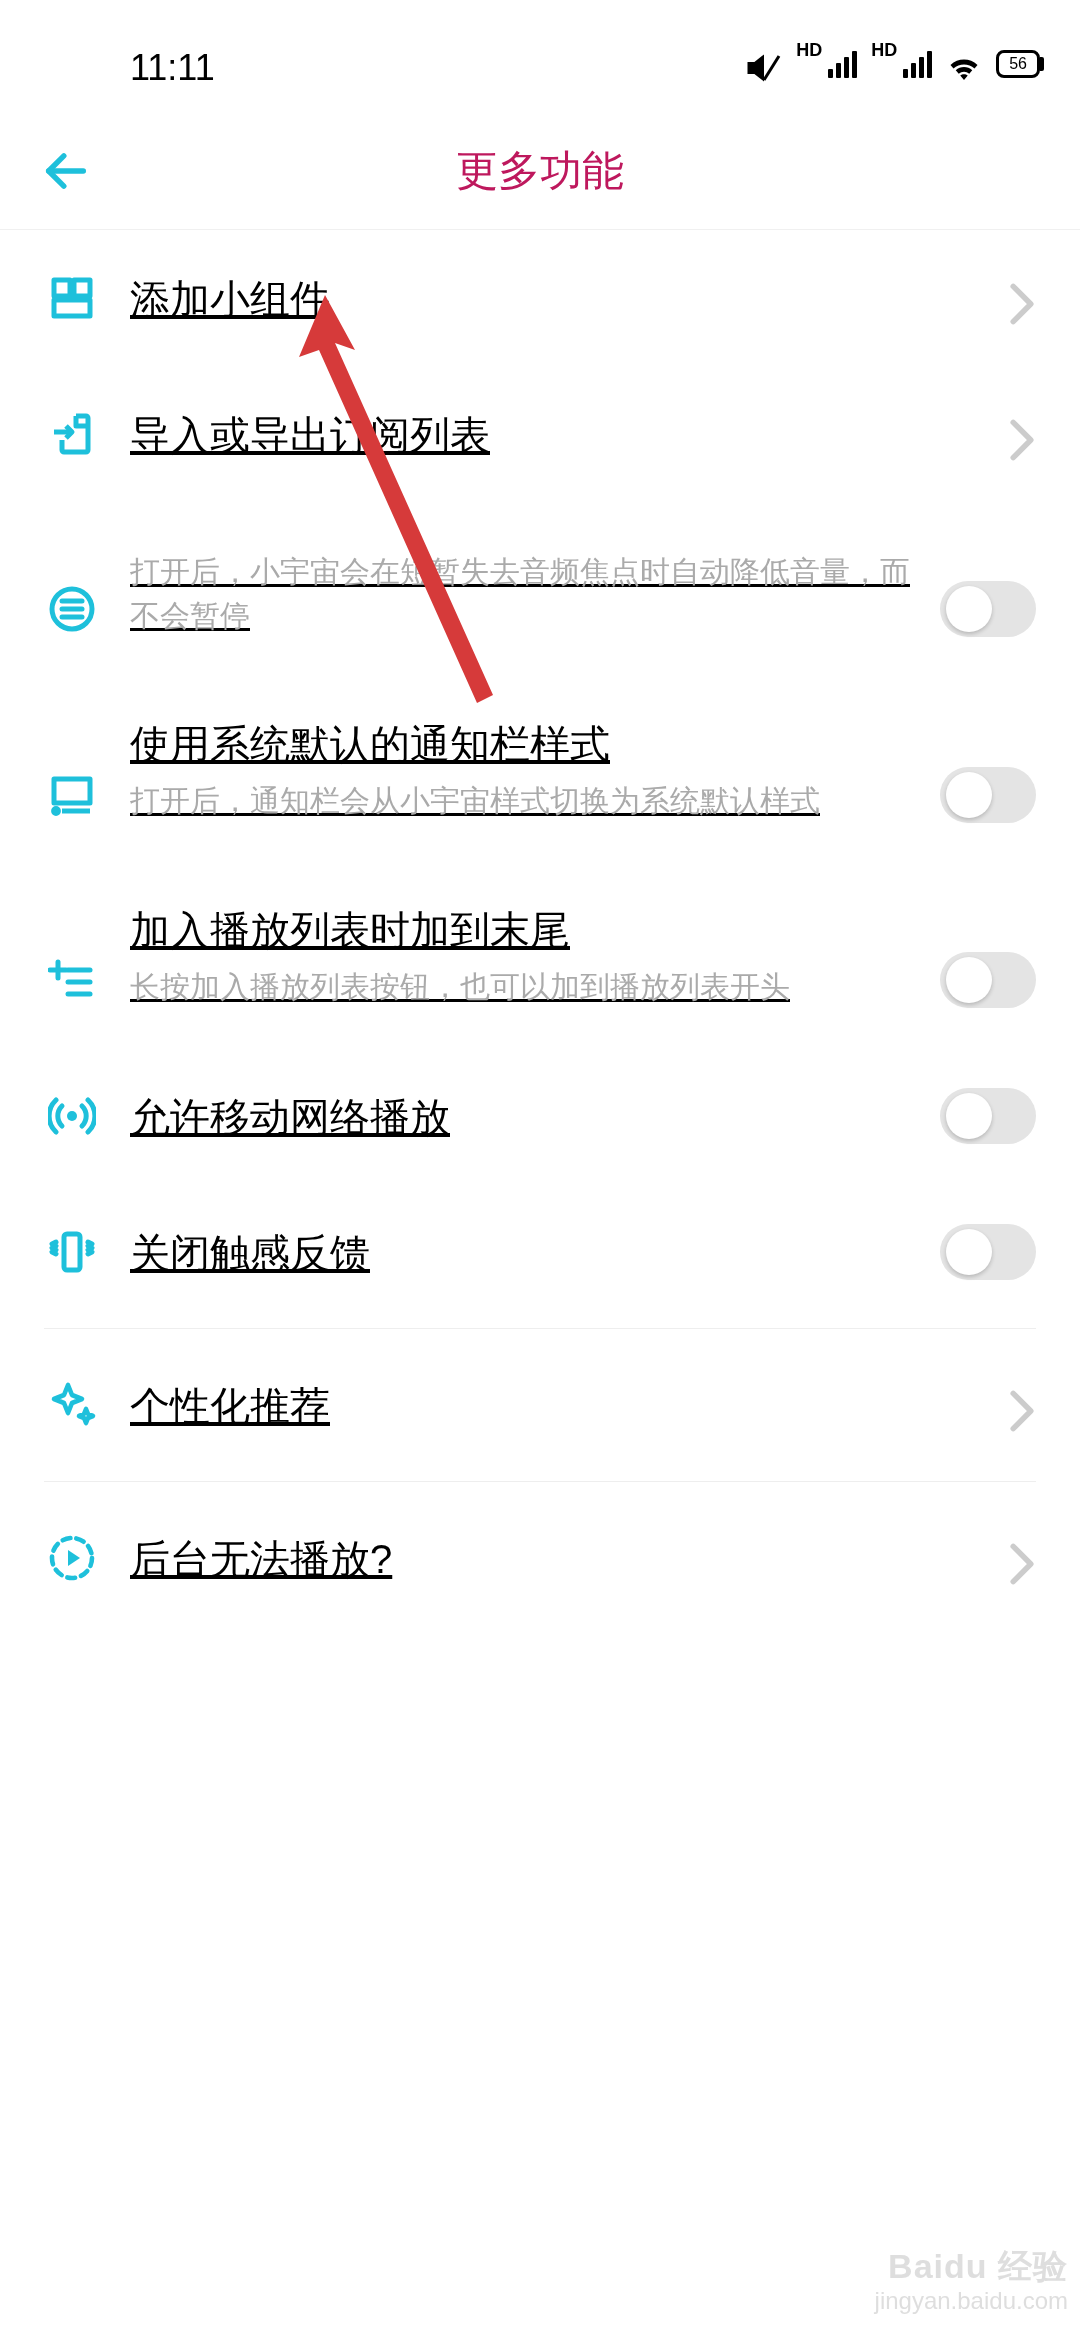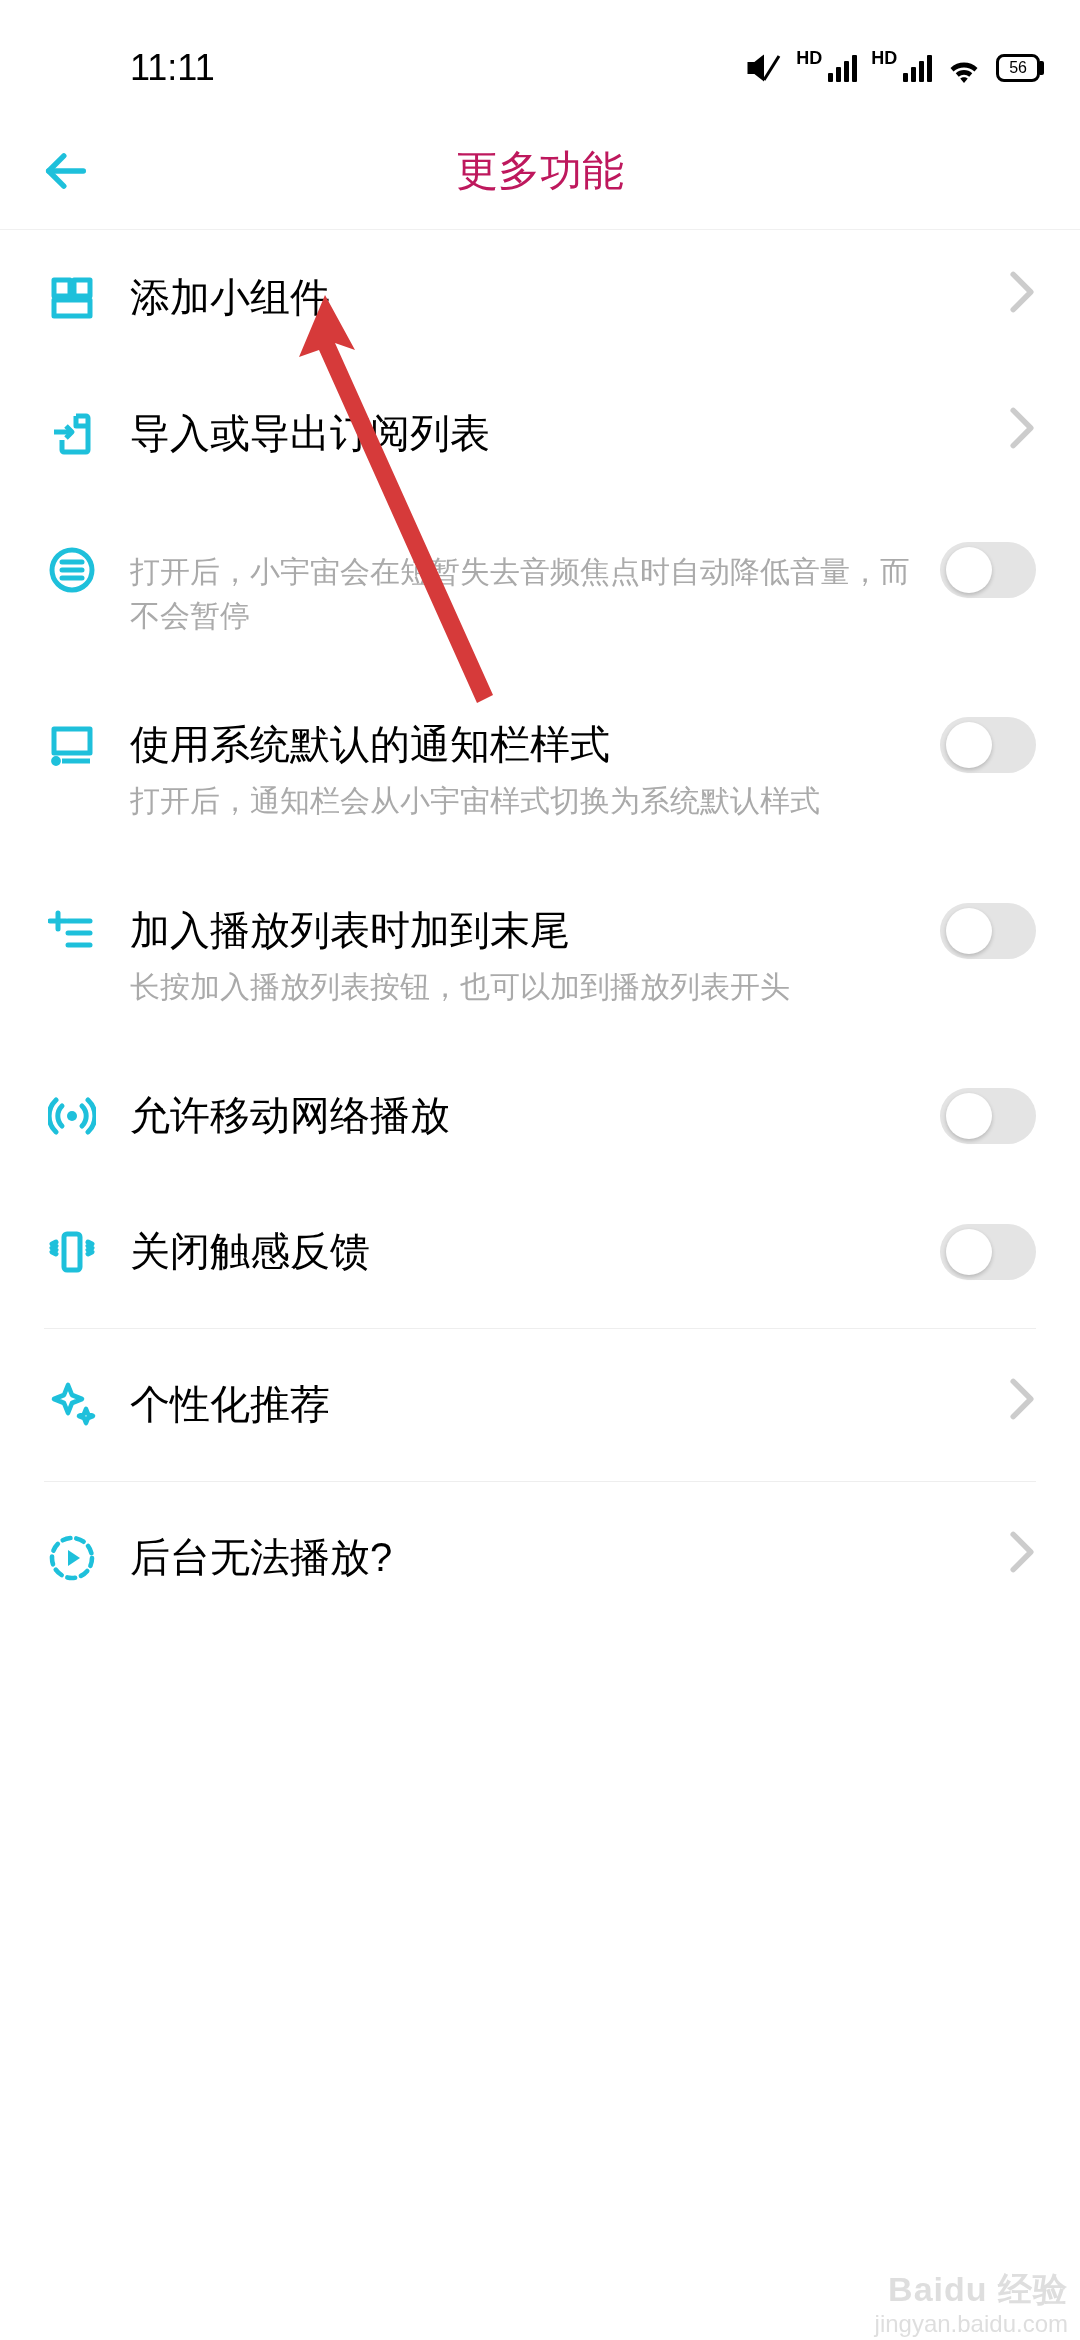--- a/index.html
+++ b/index.html
@@ -18,21 +18,21 @@
       justify-content: space-between;
       padding: 0 40px;
       font-size: 36px;
       font-weight: 500;
       color: #000;
       margin-top: 24px;
     }
     .status-left { padding-left: 90px; }
     .status-right {
       display: flex;
-      align-items: center;
+      align-items: flex-start;
       gap: 14px;
     }
     .status-icon { display: inline-flex; align-items: center; }
     .header {
       height: 118px;
       display: flex;
       align-items: center;
       position: relative;
       border-bottom: 1px solid #f0f0f0;
     }
@@ -40,23 +40,24 @@
     .header-title {
       flex: 1;
       text-align: center;
       font-size: 42px;
       font-weight: 400;
       color: #be185d;
     }
     .list { padding: 0; }
     .item {
       display: flex;
-      align-items: flex-start;
+      align-items: flex-end;
       padding: 40px 44px 40px 44px;
       min-height: 130px;
+      text-decoration: underline;
     }
     .item-icon {
       width: 56px;
       height: 56px;
       display: flex;
       align-items: center;
       justify-content: center;
       flex-shrink: 0;
     }
     .item-content {
@@ -109,21 +110,21 @@
     .arrow-annotation {
       position: absolute;
       top: 295px;
       left: 295px;
       pointer-events: none;
       z-index: 100;
     }
     .watermark {
       position: absolute;
       right: 12px;
-      bottom: 1px;
+      bottom: 24px;
       color: rgba(200,200,200,0.6);
       font-size: 24px;
       text-align: right;
       line-height: 1.2;
     }
     .watermark .big { font-size: 34px; font-weight: 600; letter-spacing: 1px; }
     .signal-bars { display: inline-flex; align-items: flex-end; gap: 3px; height: 28px;}
     .signal-bars span { width: 5px; background: #000; border-radius: 1px;}
     .signal-bars span:nth-child(1){height:9px}
     .signal-bars span:nth-child(2){height:15px}

